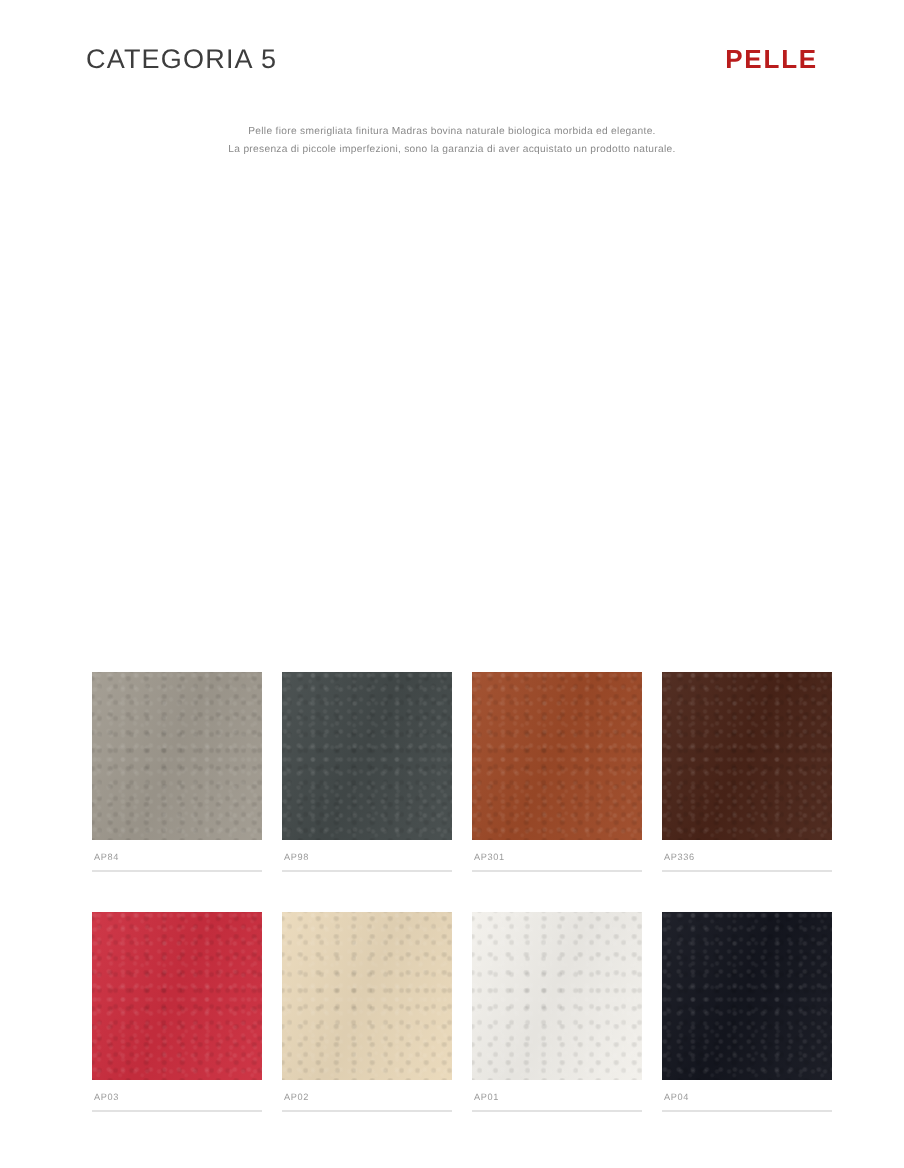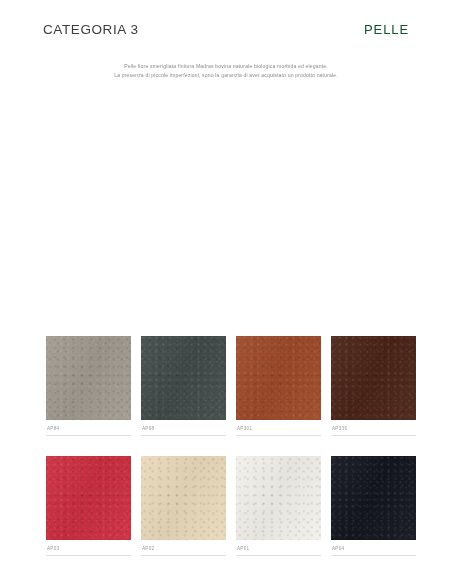--- a/index.html
+++ b/index.html
@@ -36,23 +36,23 @@
   }
   .category-title {
     font-size: 13.5px;
     font-weight: 400;
     letter-spacing: 0.6px;
     color: #3d3d3d;
     white-space: nowrap;
   }
   .material-title {
     font-size: 13px;
-    font-weight: 400;
+    font-weight: 700;
     letter-spacing: 0.9px;
-    color: #14532d;
+    color: #b91c1c;
     white-space: nowrap;
   }
 
   
   .description {
     position: absolute;
     top: 62px;
     left: 43px;
     right: 43px;
     text-align: center;
@@ -127,21 +127,21 @@
     border-bottom: 0.6px solid #e2e2e2;
     white-space: nowrap;
   }
 </style>
 </head>
 <body>
 
 <div class="page">
 
   <div class="header">
-    <div class="category-title">CATEGORIA 3</div>
+    <div class="category-title">CATEGORIA 5</div>
     <div class="material-title">PELLE</div>
   </div>
 
   <div class="description">
     <div class="line">Pelle fiore smerigliata finitura Madras bovina naturale biologica morbida ed elegante.</div>
     <div class="line">La presenza di piccole imperfezioni, sono la garanzia di aver acquistato un prodotto naturale.</div>
   </div>
 
   <div class="grid">
 

